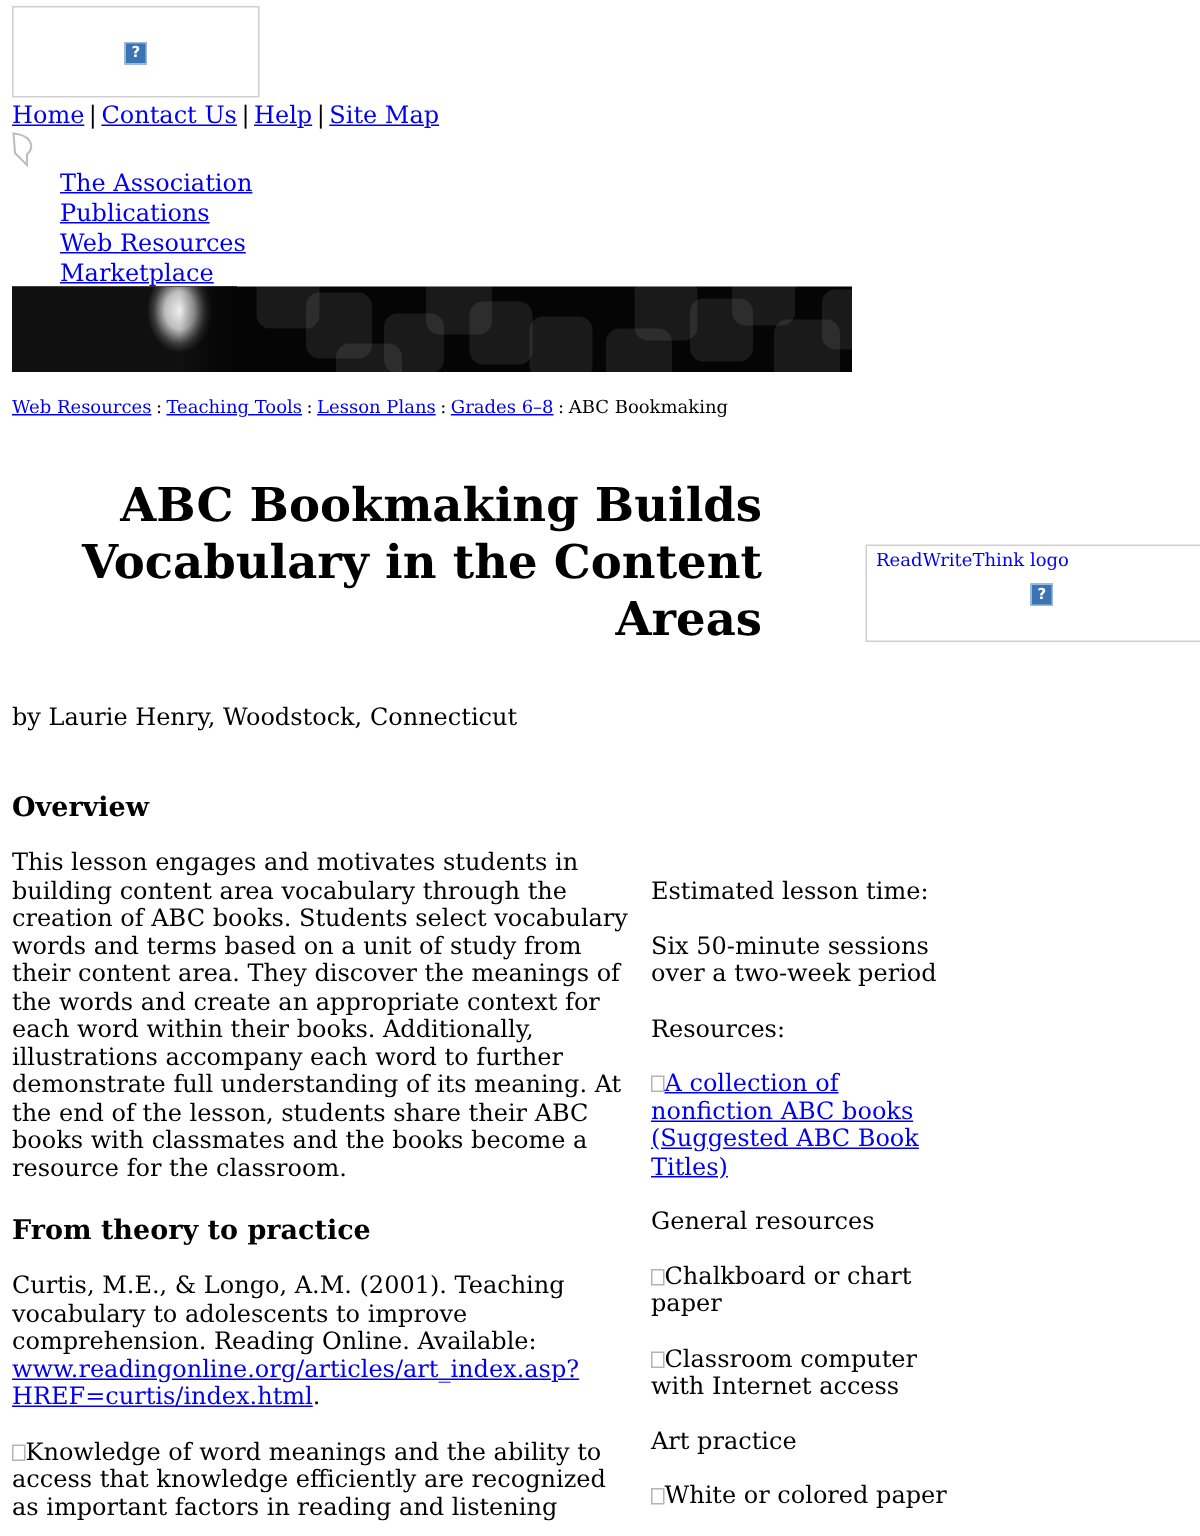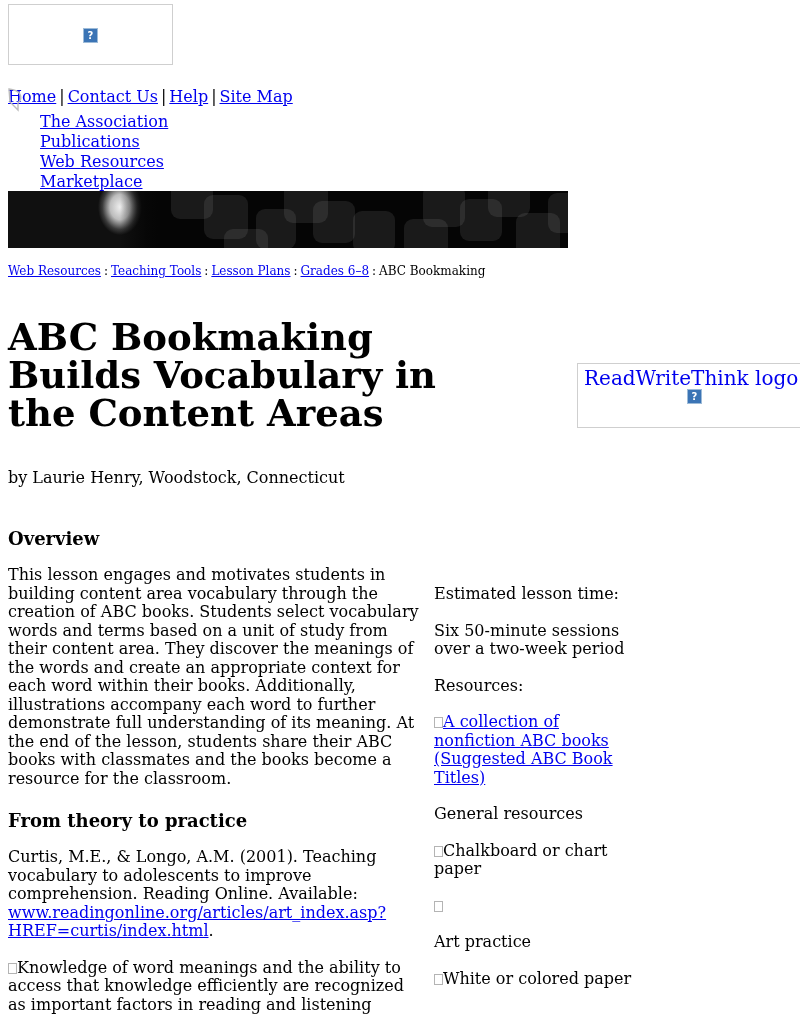--- a/index.html
+++ b/index.html
@@ -59,21 +59,20 @@
   }
 
   
   .util-nav {
     position: absolute;
     left: 8px;
     top: 66px;
     white-space: nowrap;
     font-size: 16px;
     line-height: 22px;
-    margin-top: 20px;
   }
   .util-sep { color: #000000; padding: 0 3px; }
 
   
   .curl {
     position: absolute;
     left: 6px;
     top: 87px;
     width: 22px;
     height: 26px;
@@ -134,24 +133,25 @@
   }
   .bc-sep { padding: 0 3px; }
 
   
   .page-title {
     position: absolute;
     left: 8px;
     top: 318px;
     width: 500px;
     margin: 0;
-    font-size: 37px;
+    font-size: 31px;
     line-height: 38px;
     font-weight: bold;
     font-family: "DejaVu Serif", "Liberation Serif", serif;
+    text-align: right;
   }
   .byline {
     position: absolute;
     left: 8px;
     top: 468px;
     font-size: 16px;
   }
 
   
   .rwt-box {
@@ -162,21 +162,21 @@
     height: 65px;
     border: 1px solid #cfcfcf;
     background: #ffffff;
     box-sizing: border-box;
   }
   .rwt-alt {
     position: absolute;
     left: 6px;
     top: 2px;
     color: #0000ee;
-    font-size: 20px;
+    font-size: 12px;
     white-space: nowrap;
   }
   .rwt-box .broken-glyph {
     left: 109px;
     top: 25px;
   }
 
   
   .col-left {
     position: absolute;
@@ -279,16 +279,16 @@
   <p><span class="tofu"></span><span>Knowledge of word meanings and the ability to access that knowledge efficiently are recognized as important factors in reading and listening</span></p>
 </div>
 
 <div class="col-right">
   <p>Estimated lesson time:</p>
   <p>Six 50-minute sessions over a two-week period</p>
   <p>Resources:</p>
   <p><span class="tofu"></span><a>A collection of nonfiction ABC books (Suggested ABC Book Titles)</a></p>
   <p>General resources</p>
   <p><span class="tofu"></span><span>Chalkboard or chart paper</span></p>
-  <p><span class="tofu"></span></p>
+  <p><span class="tofu"></span><span>Classroom computer with Internet access</span></p>
   <p>Art practice</p>
   <p><span class="tofu"></span><span>White or colored paper</span></p>
 </div>
 
 </body></html>

